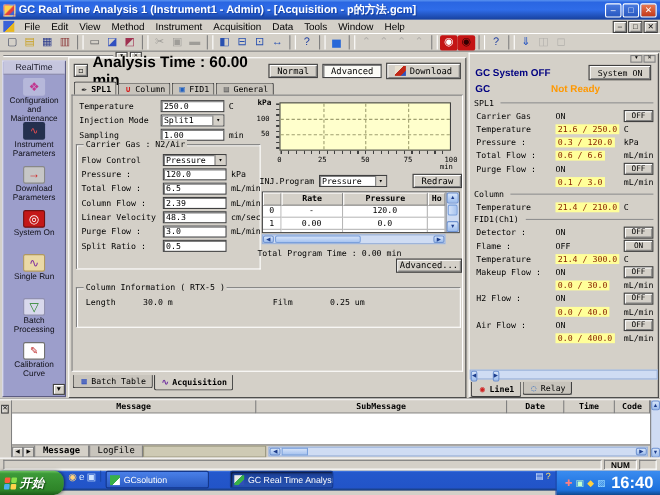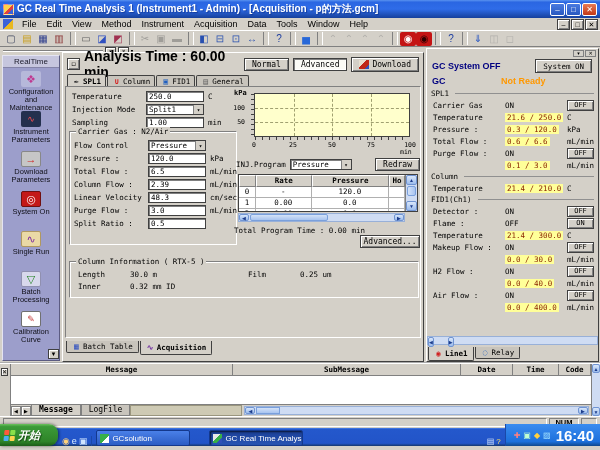--- a/index.html
+++ b/index.html
@@ -150,21 +150,21 @@
   #sheet-hsb{flex:1;height:9px;background:#cfdcf3;display:flex;border:1px solid #98b0d8;margin:0 2px;}
   #msg-vsb{width:9px;background:#cfdcf3;display:flex;flex-direction:column;border-left:1px solid #808080;}
   #msg-vsb .sbarr{height:9px;}
   
   #statusbar{left:0;top:416px;width:600px;height:12px;background:var(--gray);border-top:1px solid #fff;display:flex;gap:2px;align-items:center;padding:0 3px;}
   .sb-panel{height:9px;border:1px solid;border-color:#808080 #fff #fff #808080;}
   .sb-main{flex:1;}
   .sb-num{width:30px;font:bold 7.5px var(--sans);text-align:center;line-height:8px;}
   .sb-end{width:16px;}
   
-  #taskbar{left:0;top:428px;width:600px;height:18px;background:linear-gradient(180deg,#4a80e8 0%,#2458cc 8%,#2254c8 85%,#16386c 100%);display:flex;align-items:flex-end;}
+  #taskbar{left:0;top:428px;width:600px;height:18px;background:linear-gradient(180deg,#4a80e8 0%,#2458cc 8%,#2254c8 85%,#16386c 100%);display:flex;align-items:flex-start;}
   #startbtn{width:58px;height:22px;border-radius:0 9px 9px 0;background:linear-gradient(180deg,#6cc25e 0%,#3c9a38 12%,#2e8428 80%,#1c5c18 100%);display:flex;align-items:center;gap:3px;padding-left:4px;box-shadow:1px 0 3px #0008;}
   .flag{width:11px;height:11px;display:grid;grid-template:1fr 1fr/1fr 1fr;gap:1px;transform:skew(-6deg);}
   .flag span{border-radius:1px;}
   .fr{background:#ff5a3c;}.fg{background:#8ae04a;}.fb{background:#4ab0f0;}.fy{background:#ffd24c;}
   #start-label{color:#fff;font:bold italic 11px var(--sans);text-shadow:1px 1px 1px #0007;}
   #quick{display:flex;gap:2px;align-items:center;padding:0 4px;border-right:1px solid #1a48a8;}
   .ql{font-size:9px;}
   #tasks{display:flex;gap:19px;align-items:center;padding-left:4px;}
   .taskbtn{height:16px;width:94px;background:linear-gradient(#4a80e8,#2b5cc4);border:1px solid #14388c;border-radius:2px;color:#fff;font-size:8px;display:flex;align-items:center;gap:3px;padding:0 3px;overflow:hidden;white-space:nowrap;}
   .taskbtn.active{background:linear-gradient(#1b3f96,#2854b4);box-shadow:inset 1px 1px 2px #000a;}
@@ -437,26 +437,20 @@
     <span id="adv-btn" class="btn3d">Advanced...</span>
     <div id="ci-box" class="groupbox">
       <span class="grouptitle">Column Information ( RTX-5 )</span>
       <div id="ci-rows">
           <div class="cirow">
             <span>Length</span>
             <span>30.0 m</span>
             <span>Film</span>
             <span>0.25 um</span>
           </div>
-          <div class="cirow">
-            <span>Inner</span>
-            <span>0.32 mm ID</span>
-            <span></span>
-            <span></span>
-          </div>
         </div>
     </div>
   </div>
   <div id="doc-tabs">
       <div class="dtab">
         <span class="ti di-0"></span>
         <span>Batch Table</span>
       </div>
       <div class="dtab active">
         <span class="ti di-1"></span>

